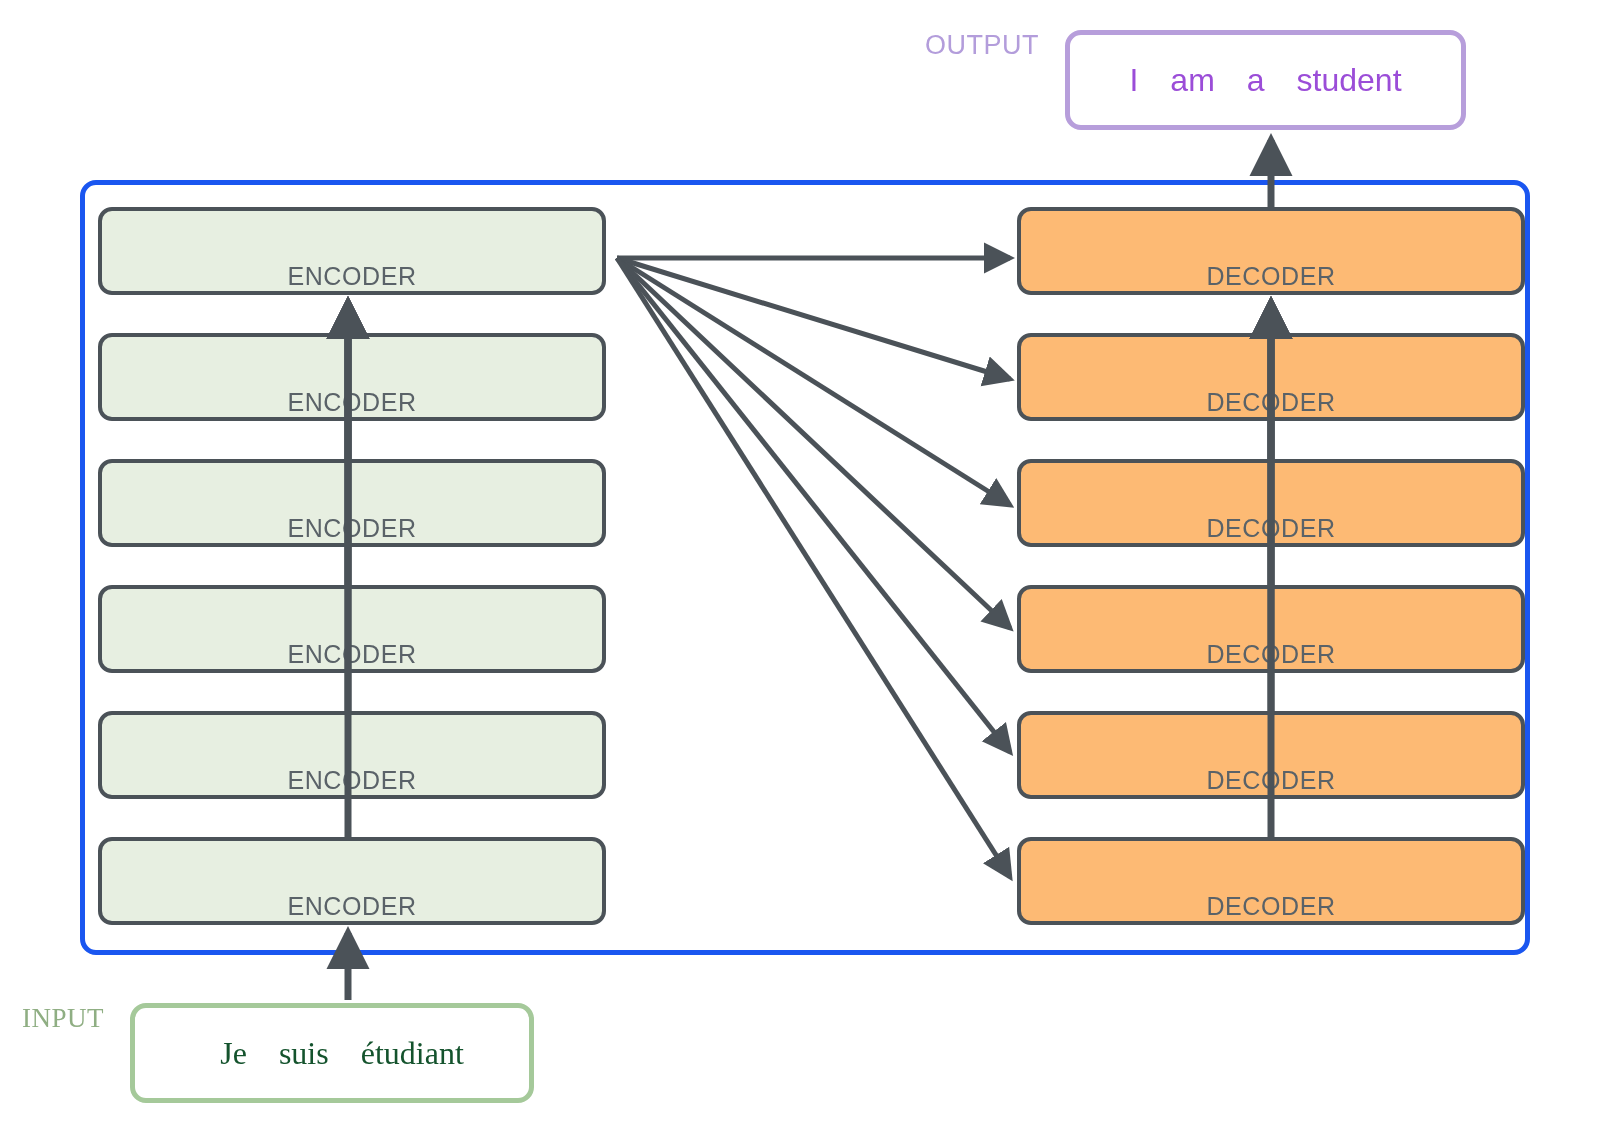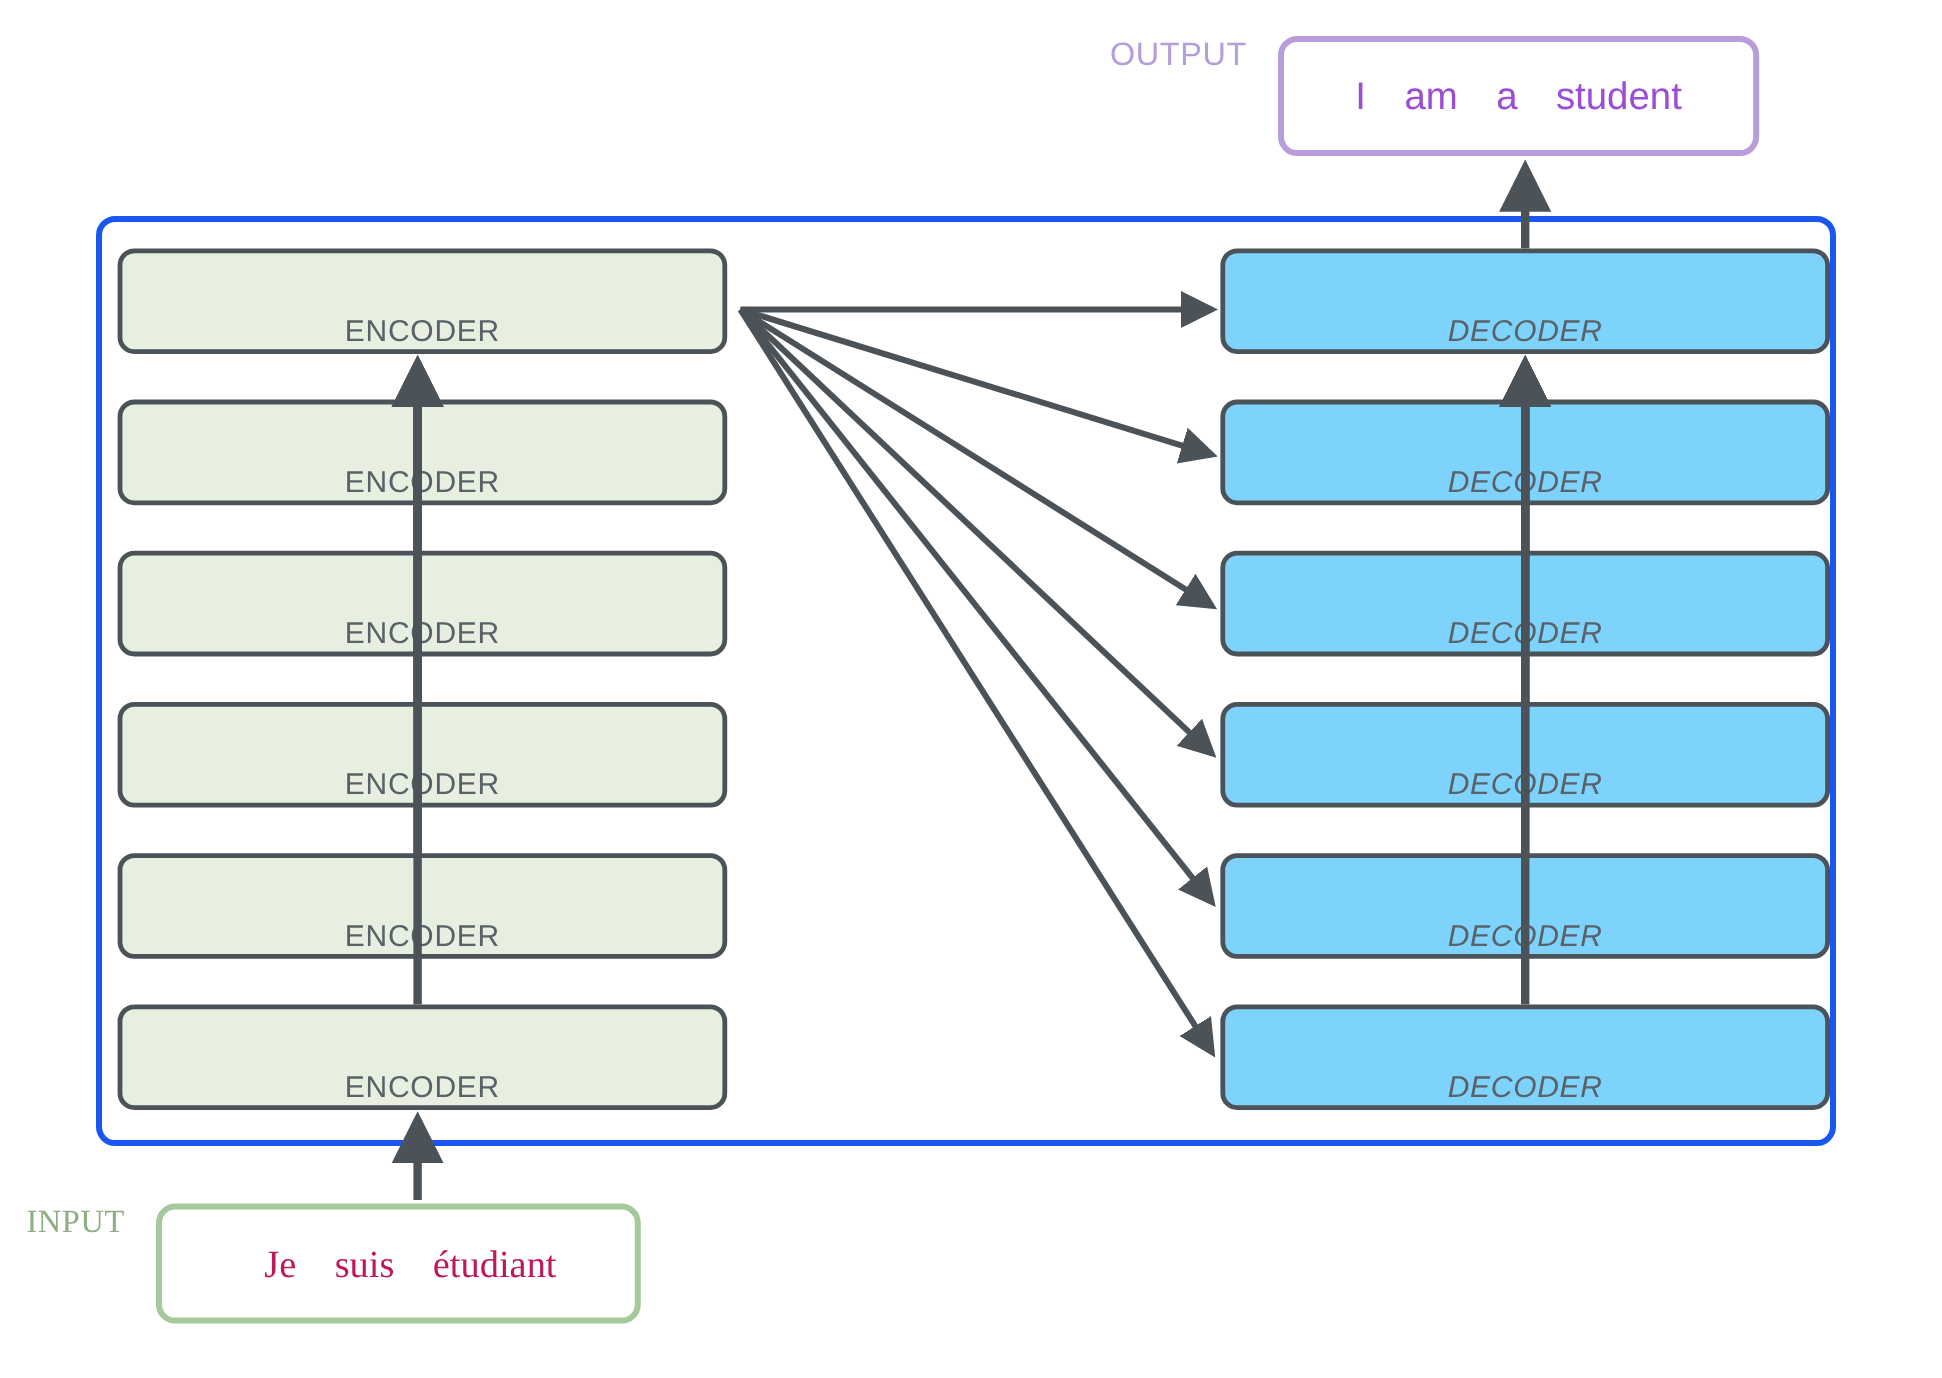--- a/index.html
+++ b/index.html
@@ -72,22 +72,21 @@
     align-items: flex-end;
     justify-content: center;
     font-size: 25px;
     letter-spacing: 0.6px;
     color: #5a6268;
   }
   .block.encoder {
     background: #e7efe1;
   }
   .block.decoder {
-    background: #7dd3fc;
-    font-style: italic;
+    background: #fdba74;
   }
 
   
   .io-row {
     position: absolute;
     display: flex;
     align-items: flex-start;
     z-index: 4;
   }
   #output-row {
@@ -132,21 +131,21 @@
     border: 5px solid #a5c99a;
   }
 
   .tokens {
     display: flex;
     align-items: baseline;
     gap: 32px;
     font-size: 32px;
   }
   #output-box .tokens { color: #9b4dd8; }
-  #input-box .tokens  { color: #be185d; margin-left: 20px; }
+  #input-box .tokens  { color: #14532d; margin-left: 20px; }
   .token { white-space: nowrap; }
 </style>
 </head>
 <body>
 
 <div id="stage">
 
   <div class="model-frame"></div>
 
   <div class="stack" id="encoder-stack">

